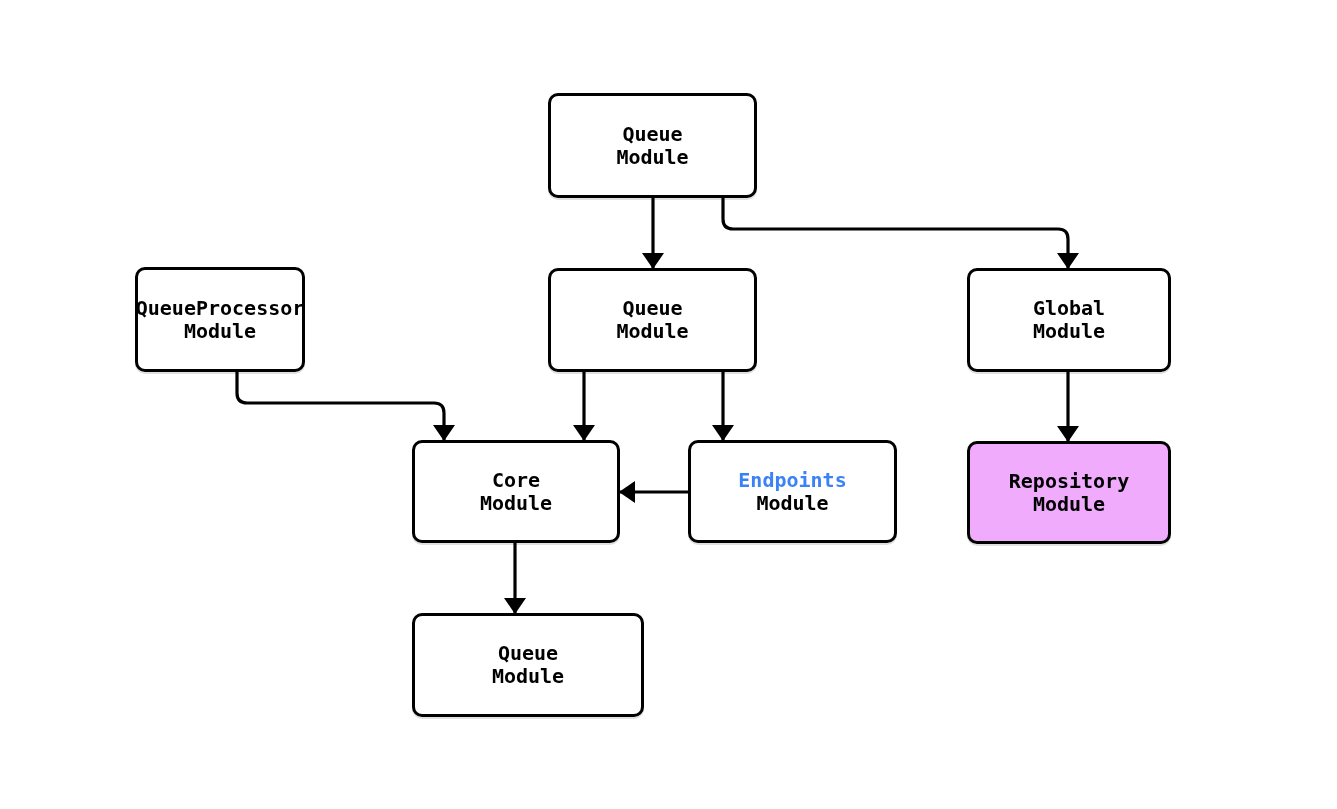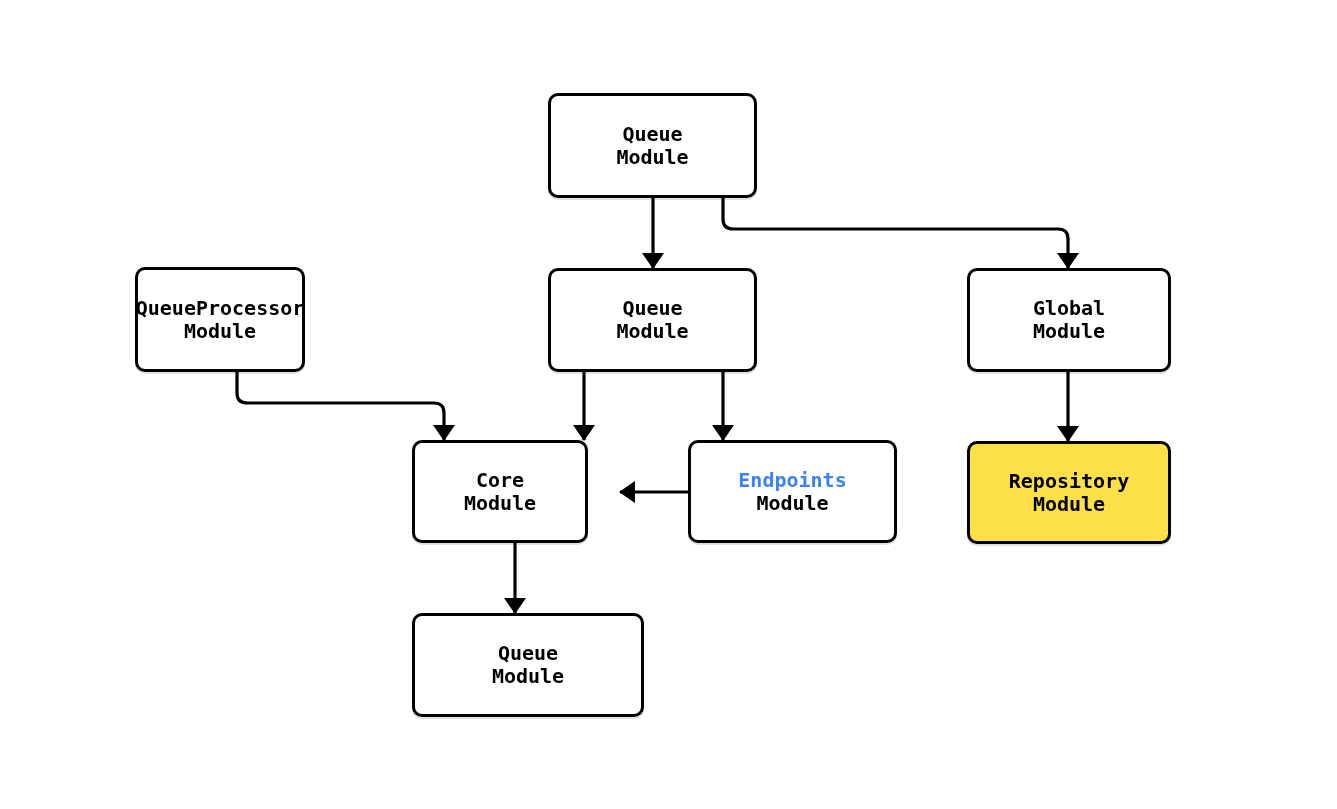--- a/index.html
+++ b/index.html
@@ -74,29 +74,29 @@
       <div class="label-line" style="color: rgb(0, 0, 0);">Module</div>
     </div>
     <div class="node" style="left: 548px; top: 268px; width: 209px; height: 104px; border-color: rgb(0, 0, 0); background: rgb(255, 255, 255);">
       <div class="label-line" style="color: rgb(0, 0, 0);">Queue</div>
       <div class="label-line" style="color: rgb(0, 0, 0);">Module</div>
     </div>
     <div class="node" style="left: 967px; top: 268px; width: 204px; height: 104px; border-color: rgb(0, 0, 0); background: rgb(255, 255, 255);">
       <div class="label-line" style="color: rgb(0, 0, 0);">Global</div>
       <div class="label-line" style="color: rgb(0, 0, 0);">Module</div>
     </div>
-    <div class="node" style="left: 412px; top: 440px; width: 176px; height: 103px; border-color: rgb(0, 0, 0); background: rgb(255, 255, 255);">
+    <div class="node" style="left: 412px; top: 440px; width: 208px; height: 103px; border-color: rgb(0, 0, 0); background: rgb(255, 255, 255);">
       <div class="label-line" style="color: rgb(0, 0, 0);">Core</div>
       <div class="label-line" style="color: rgb(0, 0, 0);">Module</div>
     </div>
     <div class="node" style="left: 688px; top: 440px; width: 209px; height: 103px; border-color: rgb(0, 0, 0); background: rgb(255, 255, 255);">
       <div class="label-line" style="color: #3b82f6;">Endpoints</div>
       <div class="label-line" style="color: rgb(0, 0, 0);">Module</div>
     </div>
-    <div class="node" style="left: 967px; top: 441px; width: 204px; height: 103px; border-color: rgb(0, 0, 0); background: #fde047;">
+    <div class="node" style="left: 967px; top: 441px; width: 204px; height: 103px; border-color: rgb(0, 0, 0); background: #f0abfc;">
       <div class="label-line" style="color: rgb(0, 0, 0);">Repository</div>
       <div class="label-line" style="color: rgb(0, 0, 0);">Module</div>
     </div>
     <div class="node" style="left: 412px; top: 613px; width: 232px; height: 104px; border-color: rgb(0, 0, 0); background: rgb(255, 255, 255);">
       <div class="label-line" style="color: rgb(0, 0, 0);">Queue</div>
       <div class="label-line" style="color: rgb(0, 0, 0);">Module</div>
     </div>
   </div>
 
 </body></html>

